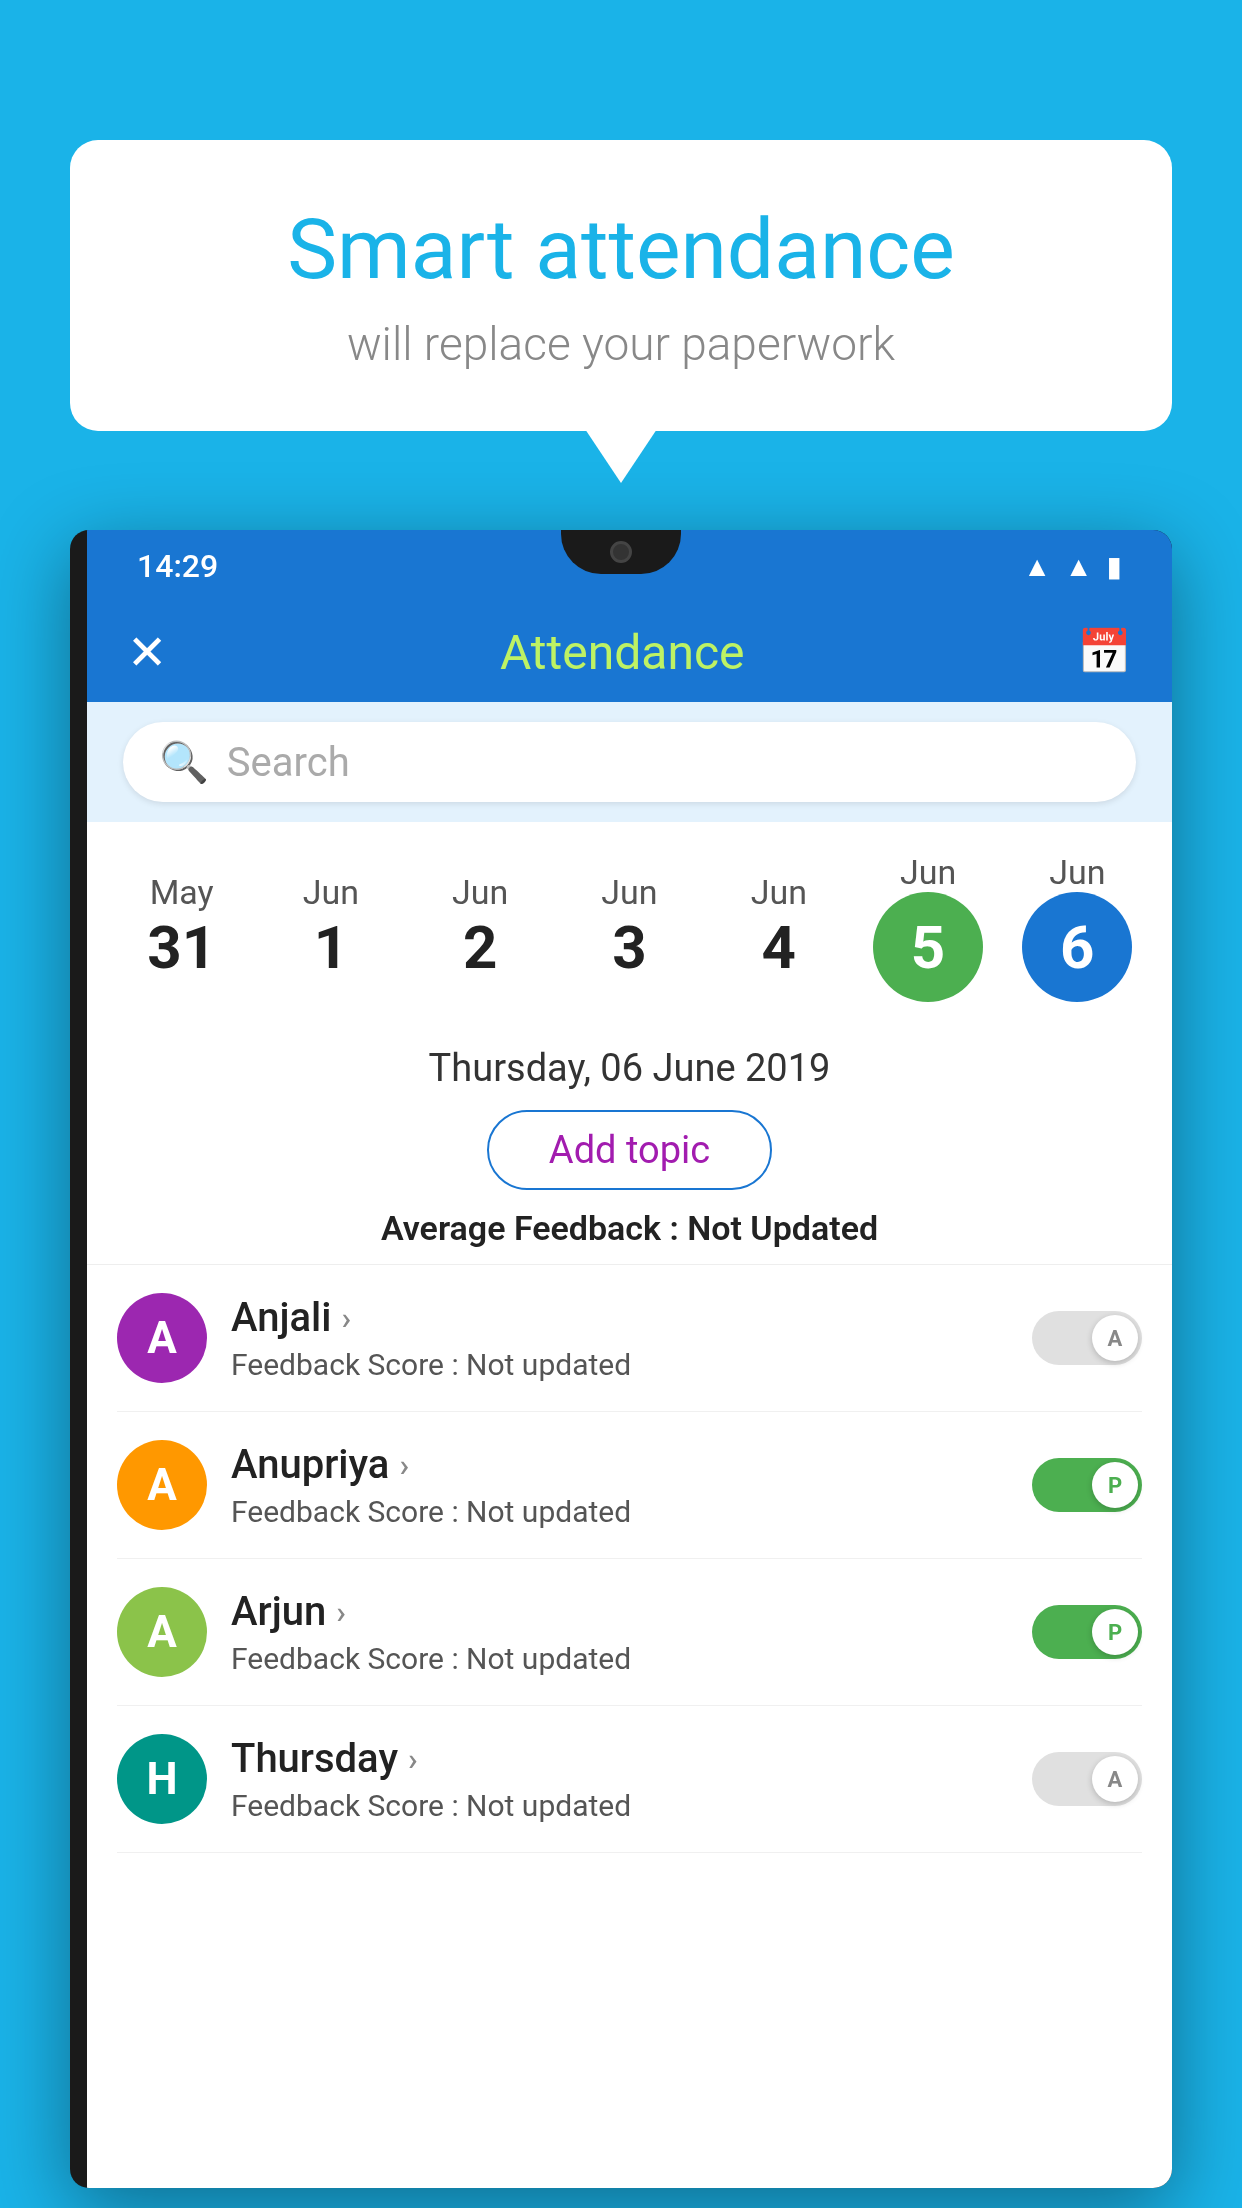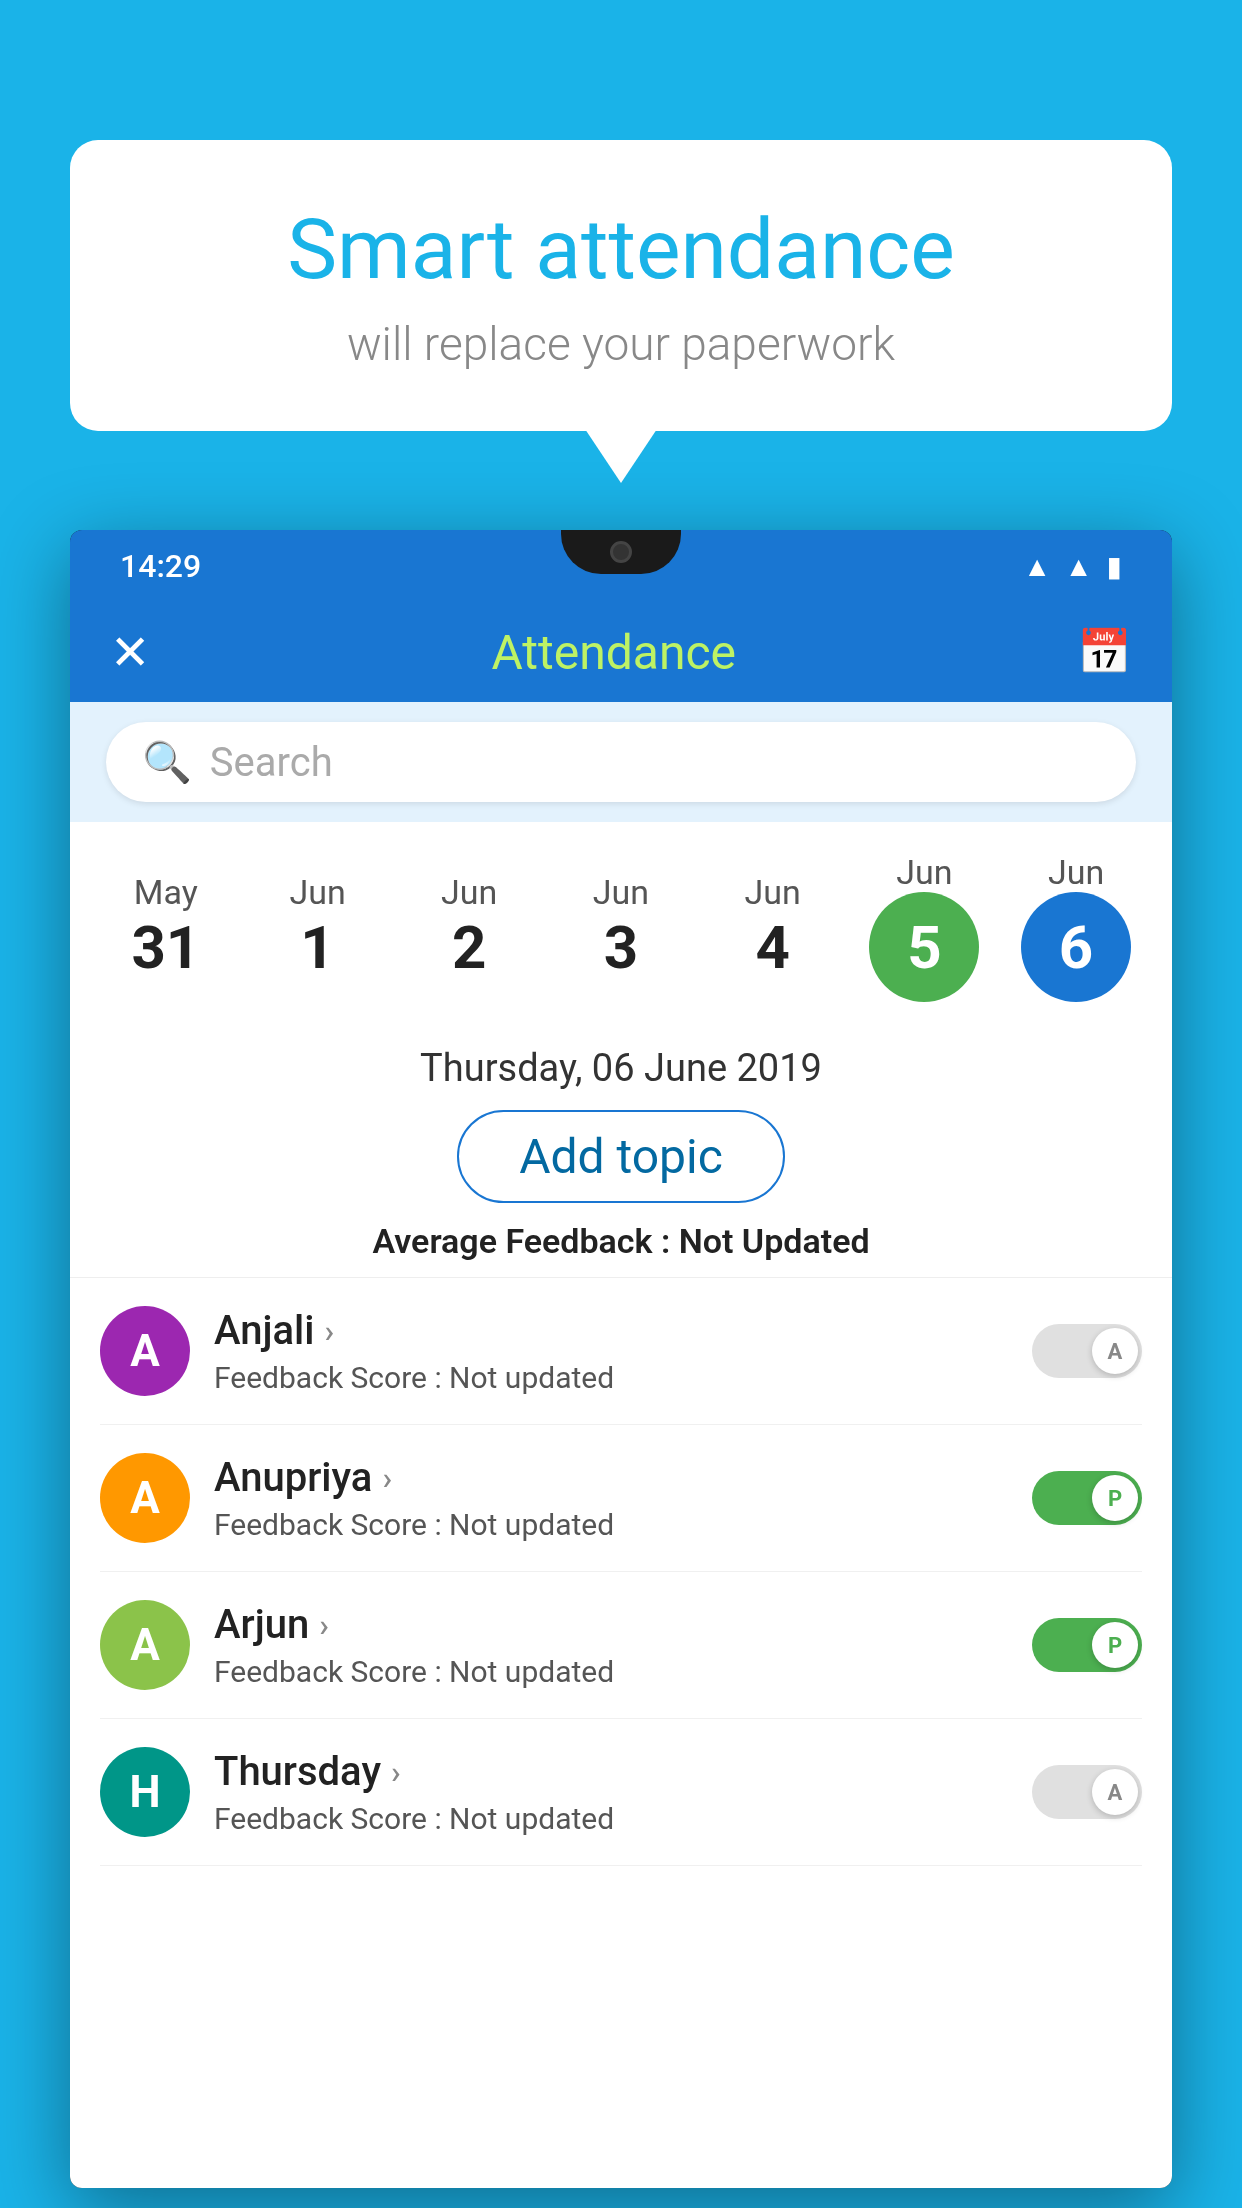--- a/index.html
+++ b/index.html
@@ -51,23 +51,24 @@
     }
 
     
     .phone-frame {
       position: absolute;
       top: 530px;
       left: 70px;
       right: 70px;
       bottom: 20px;
       background: #1a1a1a;
-      border-radius: 12px;
+      border-radius: 19px;
       box-shadow: 0 20px 80px rgba(0,0,0,0.4);
       overflow: hidden;
+      padding-left: 17px;
     }
 
     
     .status-bar {
       background: #1976d2;
       height: 72px;
       display: flex;
       align-items: center;
       justify-content: space-between;
       padding: 0 50px;
@@ -226,22 +227,22 @@
       font-size: 38px;
       color: #333;
       font-weight: 400;
       margin-bottom: 20px;
     }
     .add-topic-btn {
       display: inline-block;
       border: 2px solid #1976d2;
       border-radius: 50px;
       padding: 16px 60px;
-      color: #0369a1;
-      font-size: 48px;
+      color: #a21caf;
+      font-size: 38px;
       font-weight: 400;
     }
     .avg-feedback {
       margin-top: 18px;
       font-size: 34px;
       color: #888;
     }
     .avg-feedback span {
       color: #222;
       font-weight: 600;

